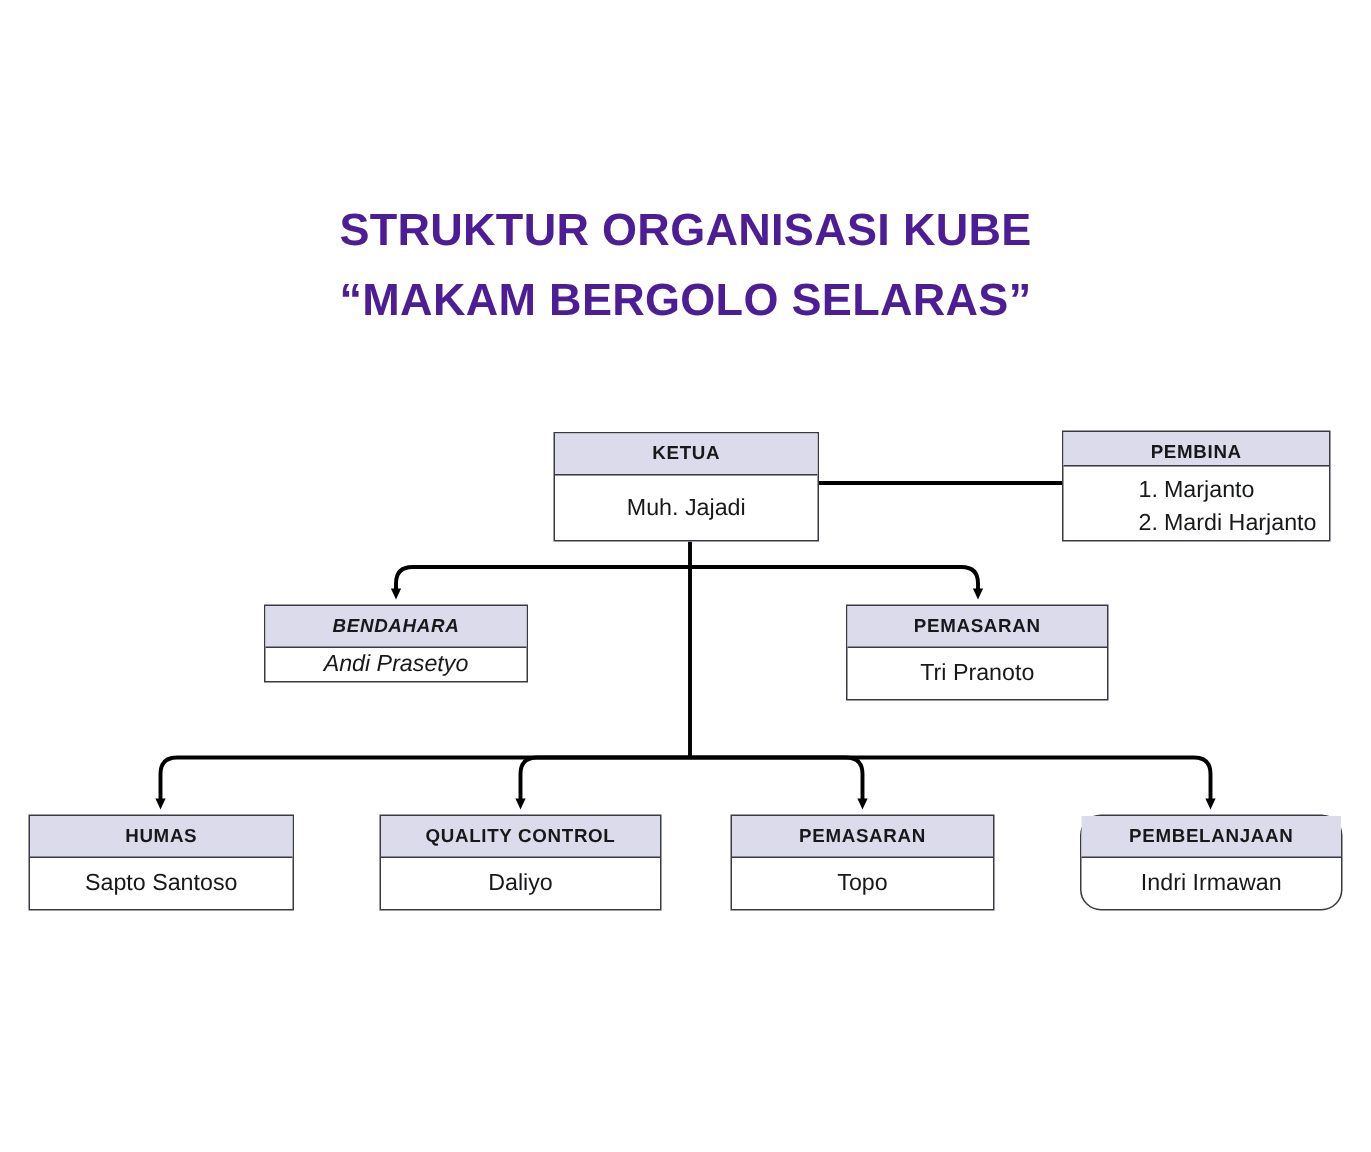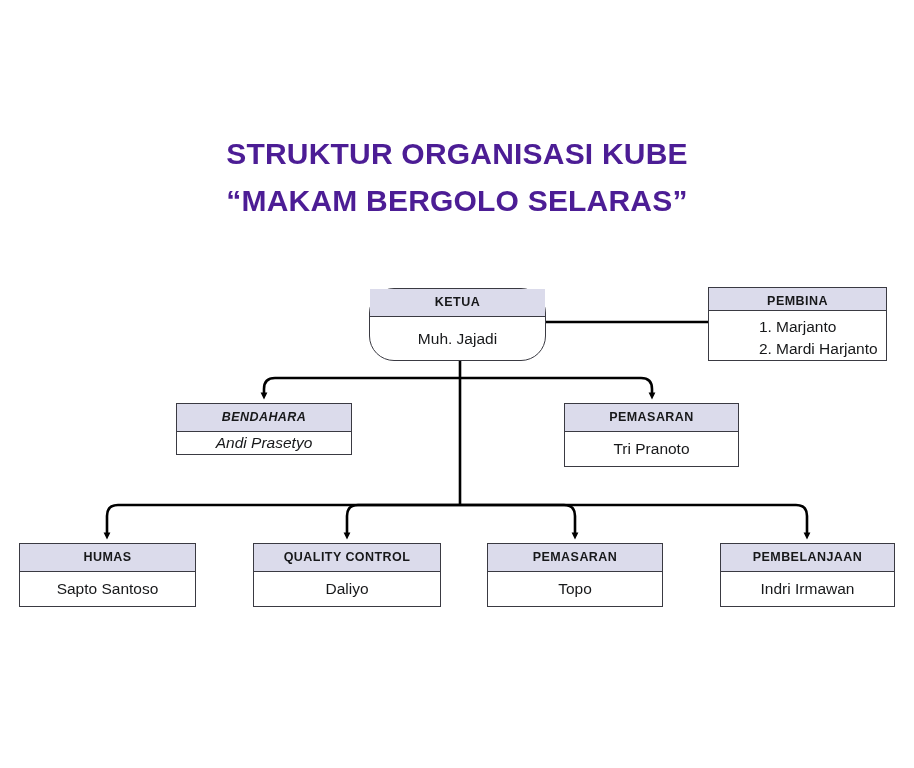--- a/index.html
+++ b/index.html
@@ -91,28 +91,28 @@
     line-height: 22px;
     white-space: nowrap;
     margin-left: 36px;
   }
   .list-body .li .num {
     display: inline-block;
     width: 17px;
   }
 
   
-  #node-ketua      { left: 369px; top: 288px; width: 177px; height: 73px; border-radius: 25px; }
+  #node-ketua      { left: 369px; top: 288px; width: 177px; height: 73px; }
   #node-pembina    { left: 708px; top: 287px; width: 179px; height: 74px; }
   #node-bendahara  { left: 176px; top: 403px; width: 176px; height: 52px; font-style: italic; }
   #node-sekretaris { left: 564px; top: 403px; width: 175px; height: 64px; }
   #node-humas      { left: 19px;  top: 543px; width: 177px; height: 64px; }
   #node-qc         { left: 253px; top: 543px; width: 188px; height: 64px; }
   #node-pemasaran  { left: 487px; top: 543px; width: 176px; height: 64px; justify-content: flex-end; }
-  #node-pembelanjaan { left: 720px; top: 543px; width: 175px; height: 64px; }
+  #node-pembelanjaan { left: 720px; top: 543px; width: 175px; height: 64px; border-radius: 14px; }
 </style>
 </head>
 <body>
 
 <div id="canvas">
 
   <div class="chart-title">
     <span class="line1">STRUKTUR ORGANISASI KUBE</span>
     <span class="line2">“MAKAM BERGOLO SELARAS”</span>
   </div>

